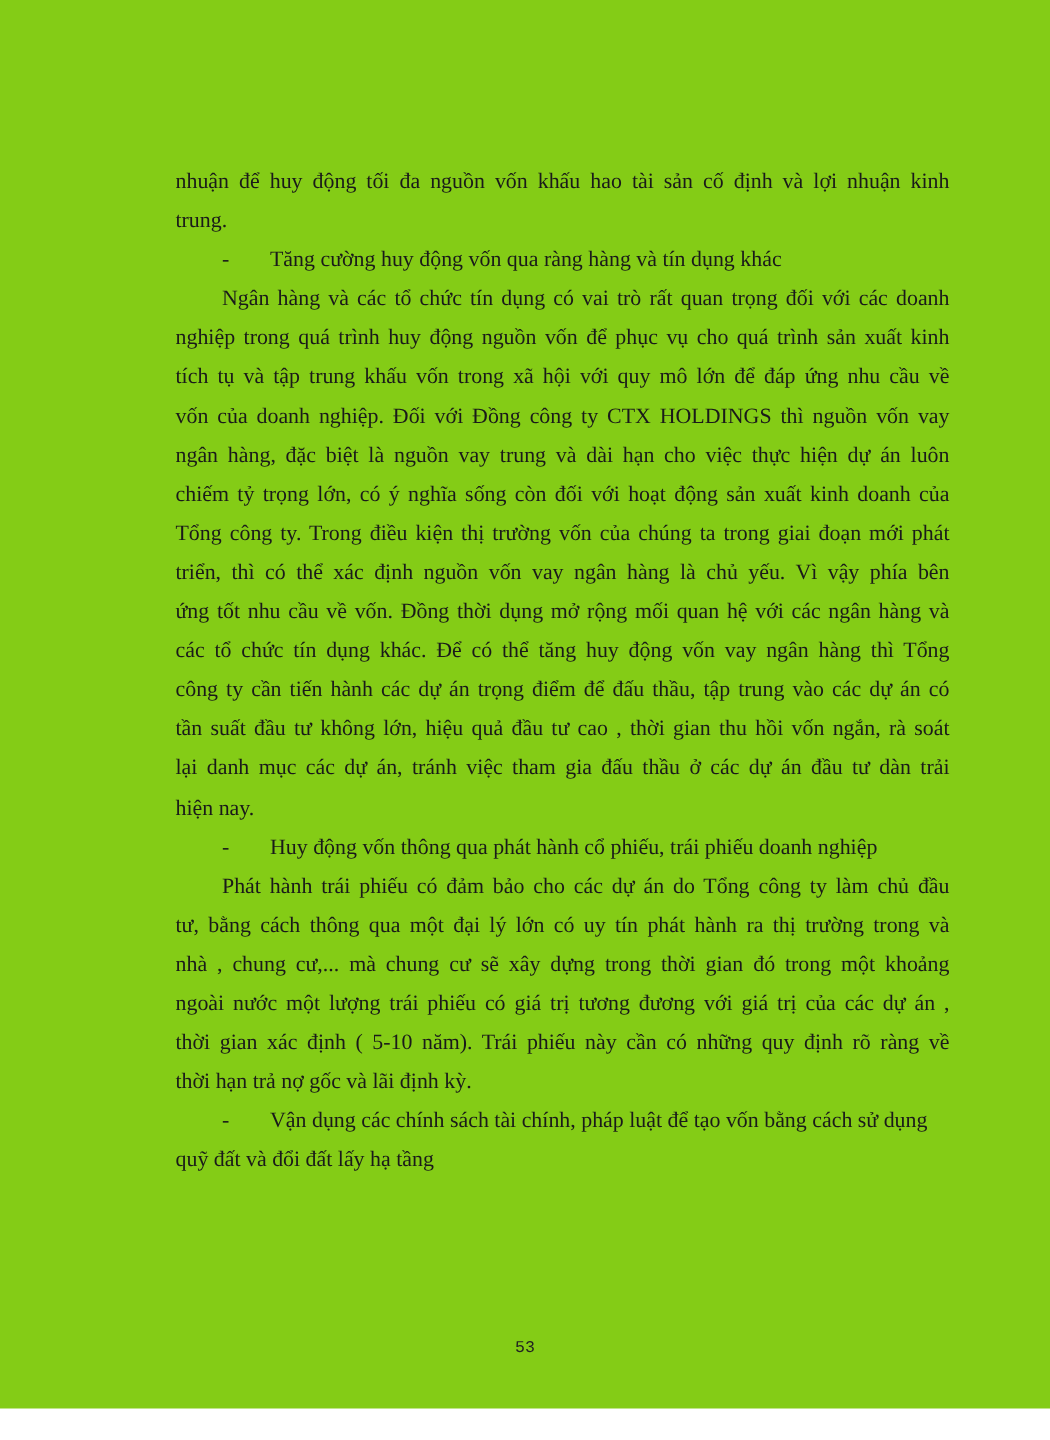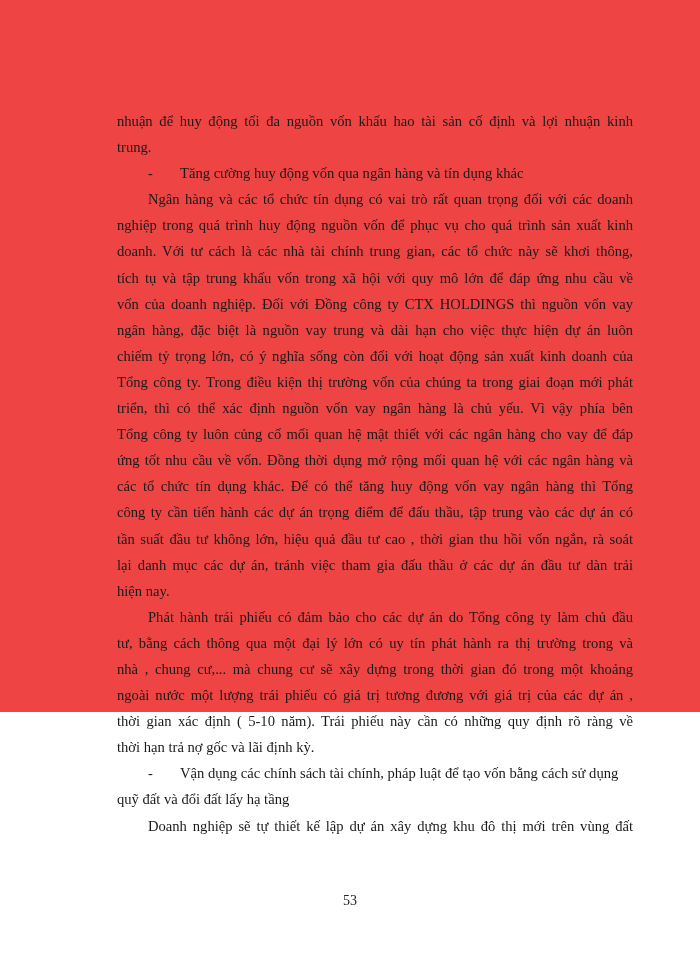--- a/index.html
+++ b/index.html
@@ -1,64 +1,62 @@
 <!DOCTYPE html>
 <html><head>
 <meta charset="utf-8">
 <style>
   html, body { margin: 0; padding: 0; background: #ffffff; }
   body { width: 700px; height: 960px; position: relative; overflow: hidden; }
   .page {
-    position: absolute; left: 0; top: 0; width: 700px; height: 712px; background: #ef4444;
+    position: absolute; left: 0; top: 0; width: 700px; height: 939px; background: #84cc16;
   }
   .body-text {
     position: absolute; left: 117px; top: 108px; width: 516px;
     font-family: "Liberation Serif", "DejaVu Serif", serif;
     font-size: 14.6px; color: #1a1a1a; line-height: 26.1px;
   }
   .line {
     display: block; white-space: nowrap; text-align: justify; text-align-last: justify; height: 26.1px;
   }
   .line.last { text-align-last: left; }
   .indent { padding-left: 31px; }
   .bullet { padding-left: 31px; text-align-last: left; }
   .bullet .dash { display: inline-block; width: 32px; }
   .page-number {
     position: absolute; left: 0; width: 700px; top: 893px; text-align: center;
-    font-family: Liberation Serif, serif; font-size: 14px; color: #222;
+    font-family: Liberation Mono, monospace; font-size: 11px; color: #222;
   }
 </style>
 </head>
 <body>
 
 <div class="page">
   <div class="body-text" id="body-text">
       <div class="line">nhuận để huy động tối đa nguồn vốn khấu hao tài sản cố định và lợi nhuận kinh</div>
       <div class="line last">trung.</div>
-      <div class="line bullet"><span class="dash">-</span><span>Tăng cường huy động vốn qua ngân hàng và tín dụng khác</span></div>
+      <div class="line bullet"><span class="dash">-</span><span>Tăng cường huy động vốn qua ràng hàng và tín dụng khác</span></div>
       <div class="line indent">Ngân hàng và các tổ chức tín dụng có vai trò rất quan trọng đối với các doanh</div>
       <div class="line">nghiệp trong quá trình huy động nguồn vốn để phục vụ cho quá trình sản xuất kinh</div>
-      <div class="line">doanh. Với tư cách là các nhà tài chính trung gian, các tổ chức này sẽ khơi thông,</div>
       <div class="line">tích tụ và tập trung khấu vốn trong xã hội với quy mô lớn để đáp ứng nhu cầu về</div>
       <div class="line">vốn của doanh nghiệp. Đối với Đồng công ty CTX HOLDINGS thì nguồn vốn vay</div>
       <div class="line">ngân hàng, đặc biệt là nguồn vay trung và dài hạn cho việc thực hiện dự án luôn</div>
       <div class="line">chiếm tỷ trọng lớn, có ý nghĩa sống còn đối với hoạt động sản xuất kinh doanh của</div>
       <div class="line">Tổng công ty. Trong điều kiện thị trường vốn của chúng ta trong giai đoạn mới phát</div>
       <div class="line">triển, thì có thể xác định nguồn vốn vay ngân hàng là chủ yếu. Vì vậy phía bên</div>
-      <div class="line">Tổng công ty luôn củng cố mối quan hệ mật thiết với các ngân hàng cho vay để đáp</div>
       <div class="line">ứng tốt nhu cầu về vốn. Đồng thời dụng mở rộng mối quan hệ với các ngân hàng và</div>
       <div class="line">các tổ chức tín dụng khác. Để có thể tăng huy động vốn vay ngân hàng thì Tổng</div>
       <div class="line">công ty cần tiến hành các dự án trọng điểm để đấu thầu, tập trung vào các dự án có</div>
       <div class="line">tần suất đầu tư không lớn, hiệu quả đầu tư cao , thời gian thu hồi vốn ngắn, rà soát</div>
       <div class="line">lại danh mục các dự án, tránh việc tham gia đấu thầu ở các dự án đầu tư dàn trải</div>
       <div class="line last">hiện nay.</div>
+      <div class="line bullet"><span class="dash">-</span><span>Huy động vốn thông qua phát hành cổ phiếu, trái phiếu doanh nghiệp</span></div>
       <div class="line indent">Phát hành trái phiếu có đảm bảo cho các dự án do Tổng công ty làm chủ đầu</div>
       <div class="line">tư, bằng cách thông qua một đại lý lớn có uy tín phát hành ra thị trường trong và</div>
       <div class="line">nhà , chung cư,... mà chung cư sẽ xây dựng trong thời gian đó trong một khoảng</div>
       <div class="line">ngoài nước một lượng trái phiếu có giá trị tương đương với giá trị của các dự án ,</div>
       <div class="line">thời gian xác định ( 5-10 năm). Trái phiếu này cần có những quy định rõ ràng về</div>
       <div class="line last">thời hạn trả nợ gốc và lãi định kỳ.</div>
       <div class="line bullet"><span class="dash">-</span><span>Vận dụng các chính sách tài chính, pháp luật để tạo vốn bằng cách sử dụng</span></div>
       <div class="line last">quỹ đất và đổi đất lấy hạ tầng</div>
-      <div class="line indent">Doanh nghiệp sẽ tự thiết kế lập dự án xây dựng khu đô thị mới trên vùng đất</div>
     </div>
   <div class="page-number">53</div>
 </div>
 
 </body></html>

